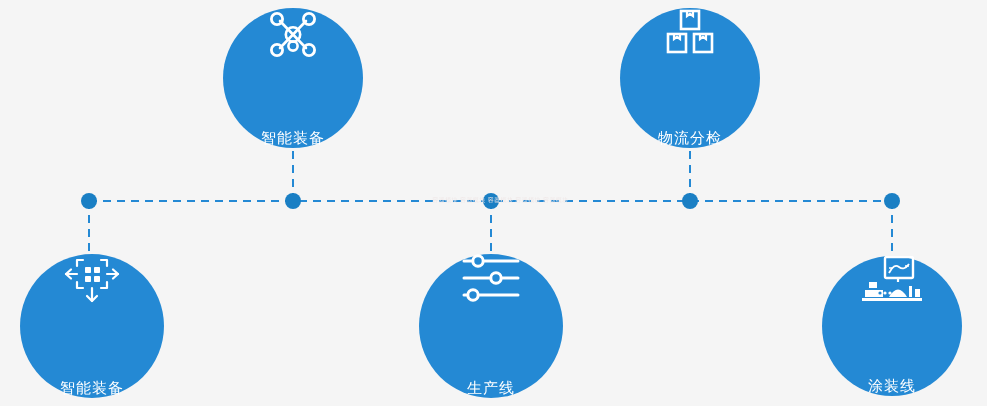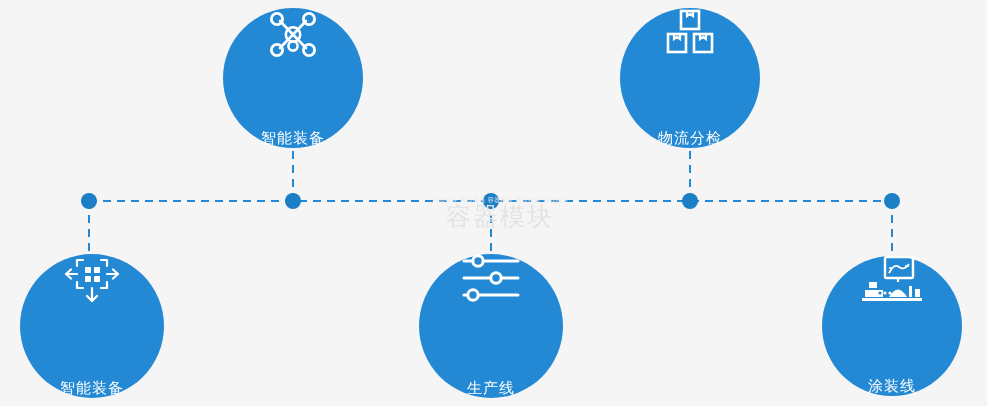--- a/index.html
+++ b/index.html
@@ -98,21 +98,20 @@
     <line x1="892" y1="201" x2="892" y2="258" stroke="#2489d4" stroke-width="2" stroke-dasharray="8,6"></line>
 
     <circle cx="89" cy="201" r="8" fill="#1a7fc4"></circle>
     <circle cx="293" cy="201" r="8" fill="#1a7fc4"></circle>
     <circle cx="491" cy="201" r="8" fill="#1a7fc4"></circle>
     <circle cx="690" cy="201" r="8" fill="#1a7fc4"></circle>
     <circle cx="892" cy="201" r="8" fill="#1a7fc4"></circle>
   </svg>
 
   <div class="watermark-sub">容器模块 容器模块 容器模块 容器模块 容器模块</div>
-  <div class="watermark">容器模块</div>
 
   <div class="node-circle" style="left:223px; top:8px; width:140px; height:140px;">
     <span class="node-icon">
       <svg width="54" height="54" viewBox="0 0 54 54" xmlns="http://www.w3.org/2000/svg">
         <g stroke="#ffffff" stroke-width="2.6" fill="none" stroke-linecap="round">
           <line x1="14" y1="13" x2="40" y2="40"></line>
           <line x1="40" y1="13" x2="14" y2="40"></line>
           <circle cx="27" cy="26.5" r="7.2" transform="rotate(45 27 26.5)"></circle>
         </g>
         <circle cx="11" cy="11" r="5.6" fill="none" stroke="#ffffff" stroke-width="2.8"></circle>

